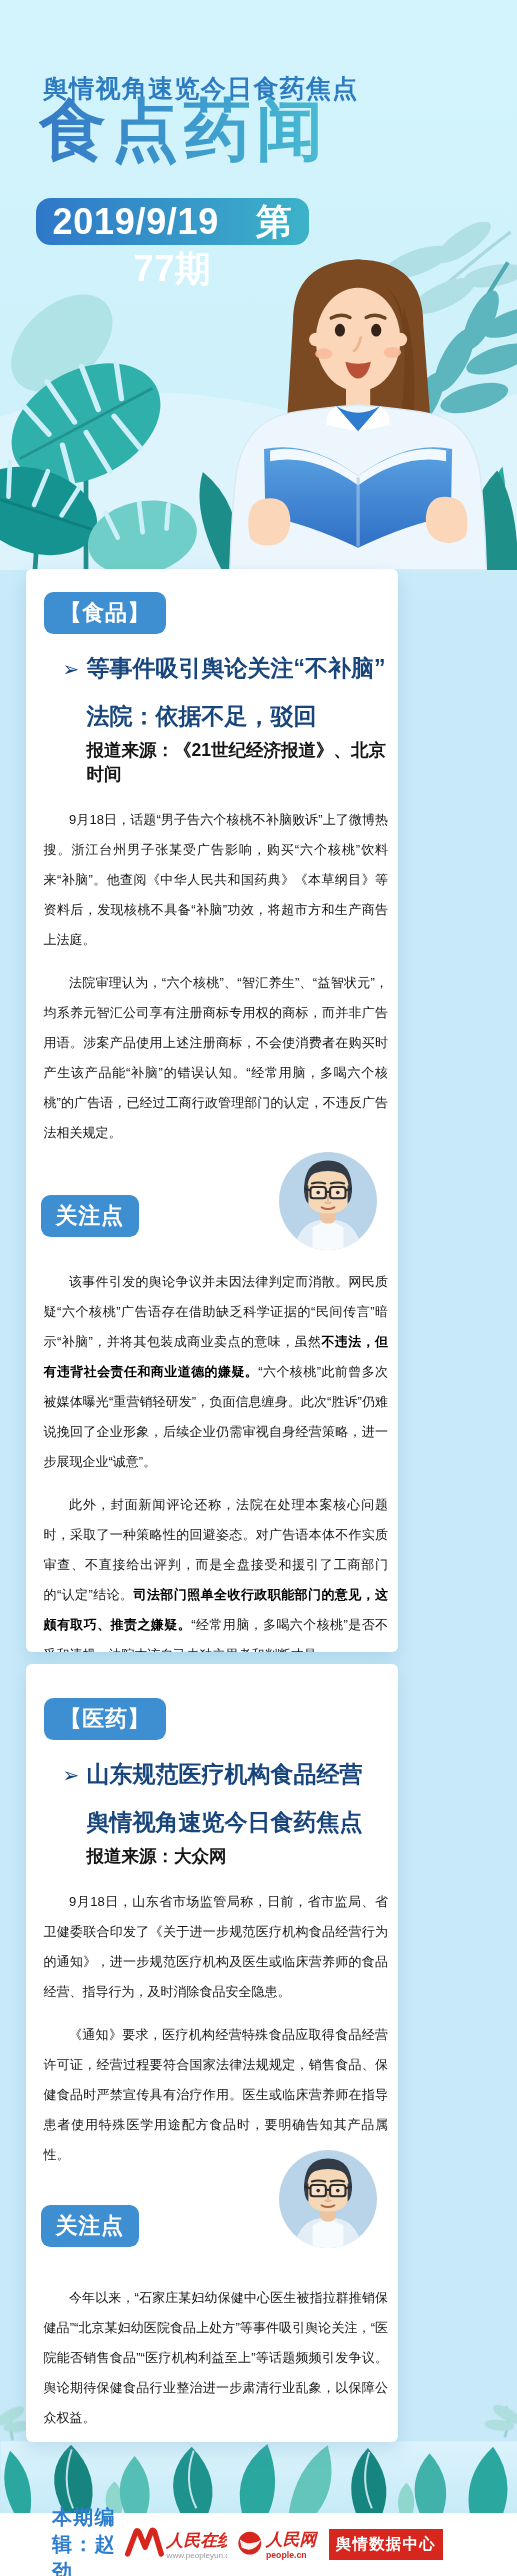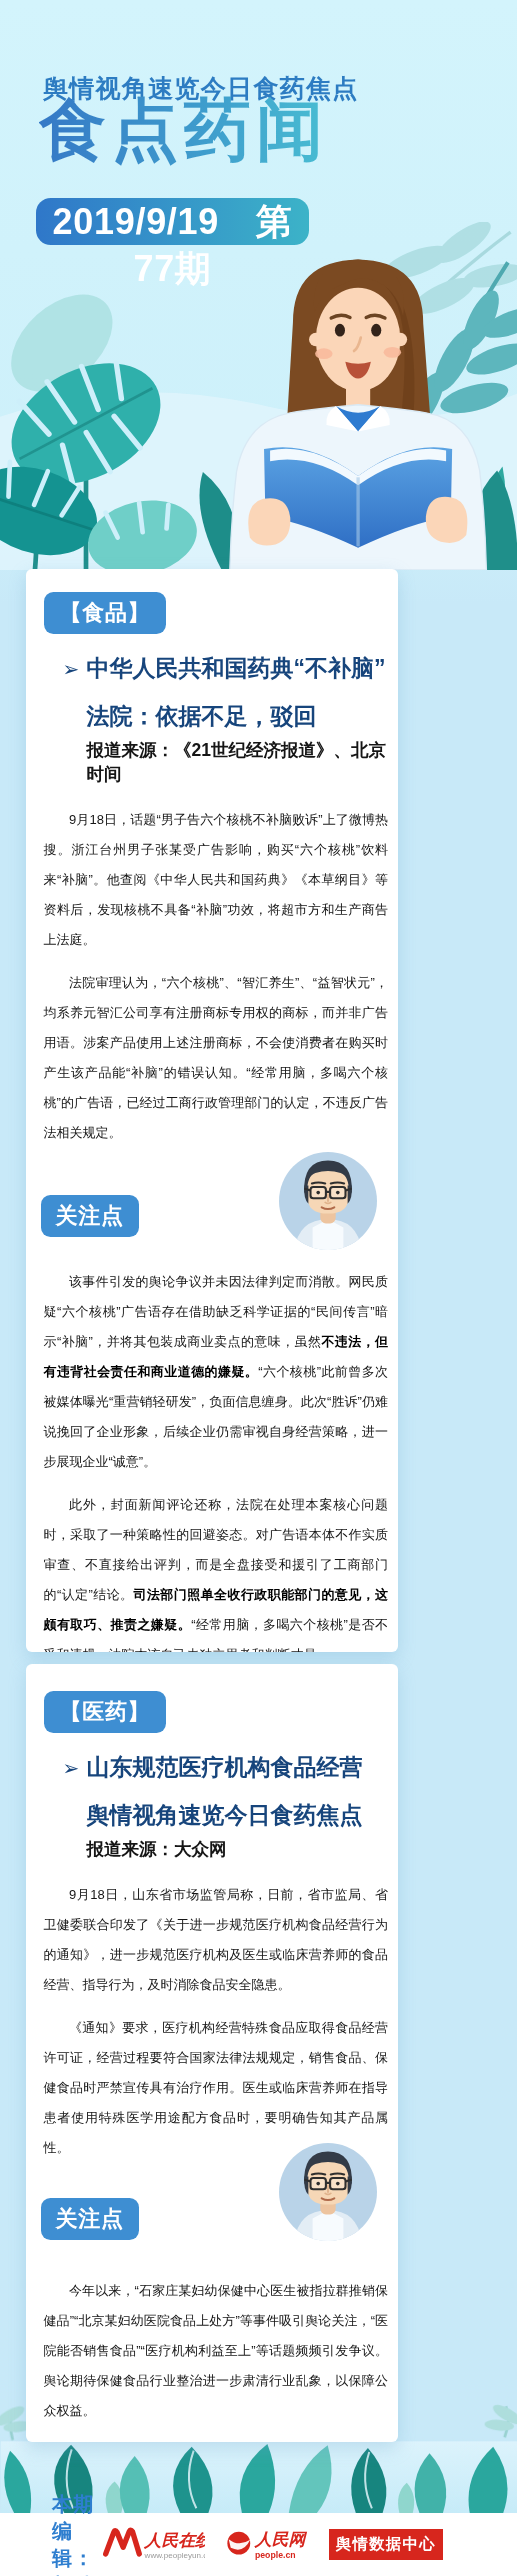--- a/index.html
+++ b/index.html
@@ -22,21 +22,21 @@
   .hero{position:absolute;top:222px;left:0;width:518px;height:348px;z-index:1;}
 
   
   .card{position:absolute;left:25.5px;width:372px;background:#ffffff;border-radius:6px;
         box-shadow:0 6.7px 17.5px rgba(104,166,206,.28);padding:0 9.4px 0 18px;
         box-sizing:border-box;overflow:hidden;z-index:2;}
   .card-1{top:569px;height:1083px;}
   .card-2{top:1664px;height:778px;}
   .cat-badge{display:inline-block;background:#3e8ed2;color:#fff;font-weight:bold;font-size:22px;
              padding:6px 16px;border-radius:9.4px;margin-top:23px;letter-spacing:0.7px;}
-  .card-2 .cat-badge{margin-top:27px;}
+  .card-2 .cat-badge{margin-top:34px;}
   .headline{position:relative;padding-left:43px;color:#17457c;font-weight:bold;
             font-size:23px;line-height:28px;margin-top:20px;}
   .headline .arrow{position:absolute;left:19px;top:1.3px;font-size:20px;color:#17457c;}
   .headline.second{}
   .source{padding-left:43px;margin-top:8px;font-size:17.5px;font-weight:bold;color:#151515;}
   .p{margin:13.4px 0 0 0;font-size:13px;line-height:30px;text-align:justify;
      color:#161616;text-indent:25.5px;}
   .p.first{margin-top:19px;}
   .b{font-weight:bold;color:#000;}
 
@@ -47,21 +47,21 @@
   .card-2 .focus-row{height:99px;margin-top:0;}
   .card-2 .focus-badge{top:35px;}
   .card-2 .avatar{top:-20px;}
 
   
   .leaf-band{position:absolute;top:2381px;left:0;width:518px;height:132px;z-index:1;}
   .footer{position:absolute;top:2513px;left:0;width:452px;height:63px;background:#ffffff;
           display:flex;align-items:center;justify-content:space-between;
           padding:0 9.4px 0 52px;box-sizing:border-box;z-index:3;}
   .editor{font-size:20px;font-weight:bold;color:#2e7ecf;letter-spacing:1.3px;}
-  .logos{display:flex;align-items:center;gap:19px;}
+  .logos{display:flex;align-items:center;gap:8px;}
   .logo-badge{background:#d7261d;color:#fff;font-size:15.4px;font-weight:bold;
               padding:5.4px 6.7px;letter-spacing:1.3px;white-space:nowrap;}
   .defs-holder{position:absolute;width:0;height:0;overflow:hidden;}
 </style>
 </head>
 <body>
 
 <svg class="defs-holder" aria-hidden="true">
   <symbol id="avatar-man" viewBox="0 0 140 140">
     <clipPath id="avClip">
@@ -197,21 +197,21 @@
       </g>
       <path d="M372,470 Q362,420 392,412 Q428,406 432,440 Q434,472 410,480 Q384,486 372,470 Z" fill="#fbd6b8"></path>
       <path d="M694,466 Q702,416 672,410 Q638,404 634,438 Q632,468 656,476 Q682,482 694,466 Z" fill="#fbd6b8"></path>
     </g>
   </svg>
 
   <section class="card card-1">
     <div class="cat-badge">【食品】</div>
     <div class="headline">
       <span class="arrow">➢</span>
-      <span>中华人民共和国药典“不补脑”</span>
+      <span>等事件吸引舆论关注“不补脑”</span>
     </div>
     <div class="headline second">
       <span>法院：依据不足，驳回</span>
     </div>
     <div class="source">报道来源：《21世纪经济报道》、北京时间</div>
     <p class="p first">9月18日，话题“男子告六个核桃不补脑败诉”上了微博热搜。浙江台州男子张某受广告影响，购买“六个核桃”饮料来“补脑”。他查阅《中华人民共和国药典》《本草纲目》等资料后，发现核桃不具备“补脑”功效，将超市方和生产商告上法庭。</p>
     <p class="p">法院审理认为，“六个核桃”、“智汇养生”、“益智状元”，均系养元智汇公司享有注册商标专用权的商标，而并非广告用语。涉案产品使用上述注册商标，不会使消费者在购买时产生该产品能“补脑”的错误认知。“经常用脑，多喝六个核桃”的广告语，已经过工商行政管理部门的认定，不违反广告法相关规定。</p>
     <div class="focus-row">
       <span class="focus-badge">关注点</span>
       <svg class="avatar" viewBox="0 0 140 140">

